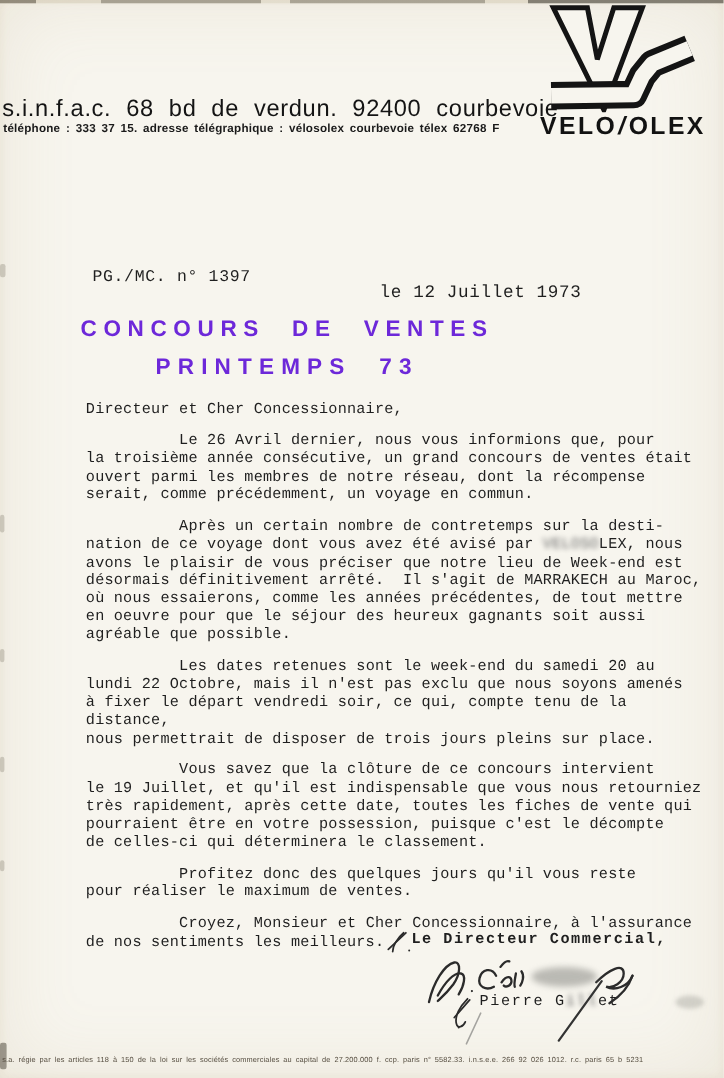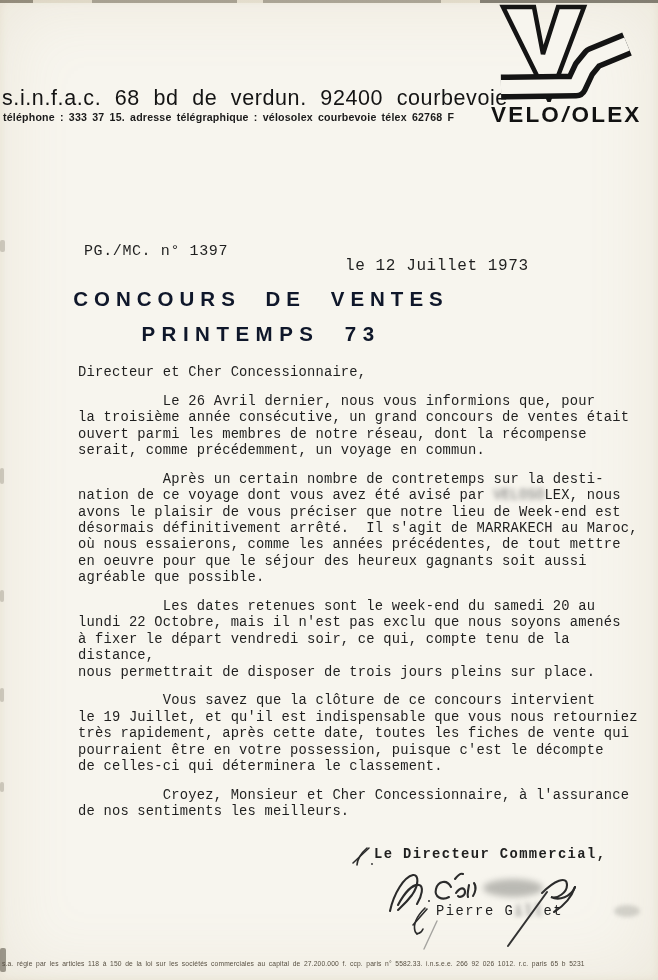--- a/index.html
+++ b/index.html
@@ -46,21 +46,21 @@
   }
   .brand .slash{font-style:italic;font-weight:700;padding:0 1px;}
 
   
   .ref{position:absolute;left:44px;top:243px;font-size:15px;letter-spacing:.6px;margin-left:40px;}
   .date{position:absolute;left:345px;top:257px;font-size:16px;letter-spacing:.6px;}
 
   
   .title{position:absolute;left:0;top:287px;width:522px;text-align:center;
     font-family:"Liberation Sans","DejaVu Sans",sans-serif;
-    font-weight:800;font-size:20.5px;letter-spacing:6px;word-spacing:13px;color:#0f172a;}
+    font-weight:800;font-size:20.5px;letter-spacing:6px;word-spacing:13px;color:#6d28d9;}
   .title .t2{margin-top:11px;letter-spacing:6.5px;}
 
   
   .body{position:absolute;left:78px;top:365px;width:565px;}
   .body p{
     margin:0 0 12.4px 0;font-size:13.8px;line-height:16.4px;
     white-space:pre-wrap;letter-spacing:.2px;
   }
   .redact{filter:blur(2.6px);color:#6d6d6d;}
 
@@ -134,20 +134,22 @@
 agréable que possible.</span></p>
     <p>          Les dates retenues sont le week-end du samedi 20 au
 lundi 22 Octobre, mais il n'est pas exclu que nous soyons amenés
 à fixer le départ vendredi soir, ce qui, compte tenu de la distance,
 nous permettrait de disposer de trois jours pleins sur place.</p>
     <p>          Vous savez que la clôture de ce concours intervient
 le 19 Juillet, et qu'il est indispensable que vous nous retourniez
 très rapidement, après cette date, toutes les fiches de vente qui
 pourraient être en votre possession, puisque c'est le décompte
 de celles-ci qui déterminera le classement.</p>
+    <p>          Profitez donc des quelques jours qu'il vous reste
+pour réaliser le maximum de ventes.</p>
     <p>          Croyez, Monsieur et Cher Concessionnaire, à l'assurance
 de nos sentiments les meilleurs.</p>
   </div>
 
   <div class="closing">Le Directeur Commercial,</div>
   <div class="typed-name"><span>Pierre G</span><span class="blurname">ill</span><span>et</span></div>
 
   <svg class="sig" viewBox="0 0 338 145">
     <defs>
       <filter id="b" x="-50%" y="-50%" width="200%" height="200%">

